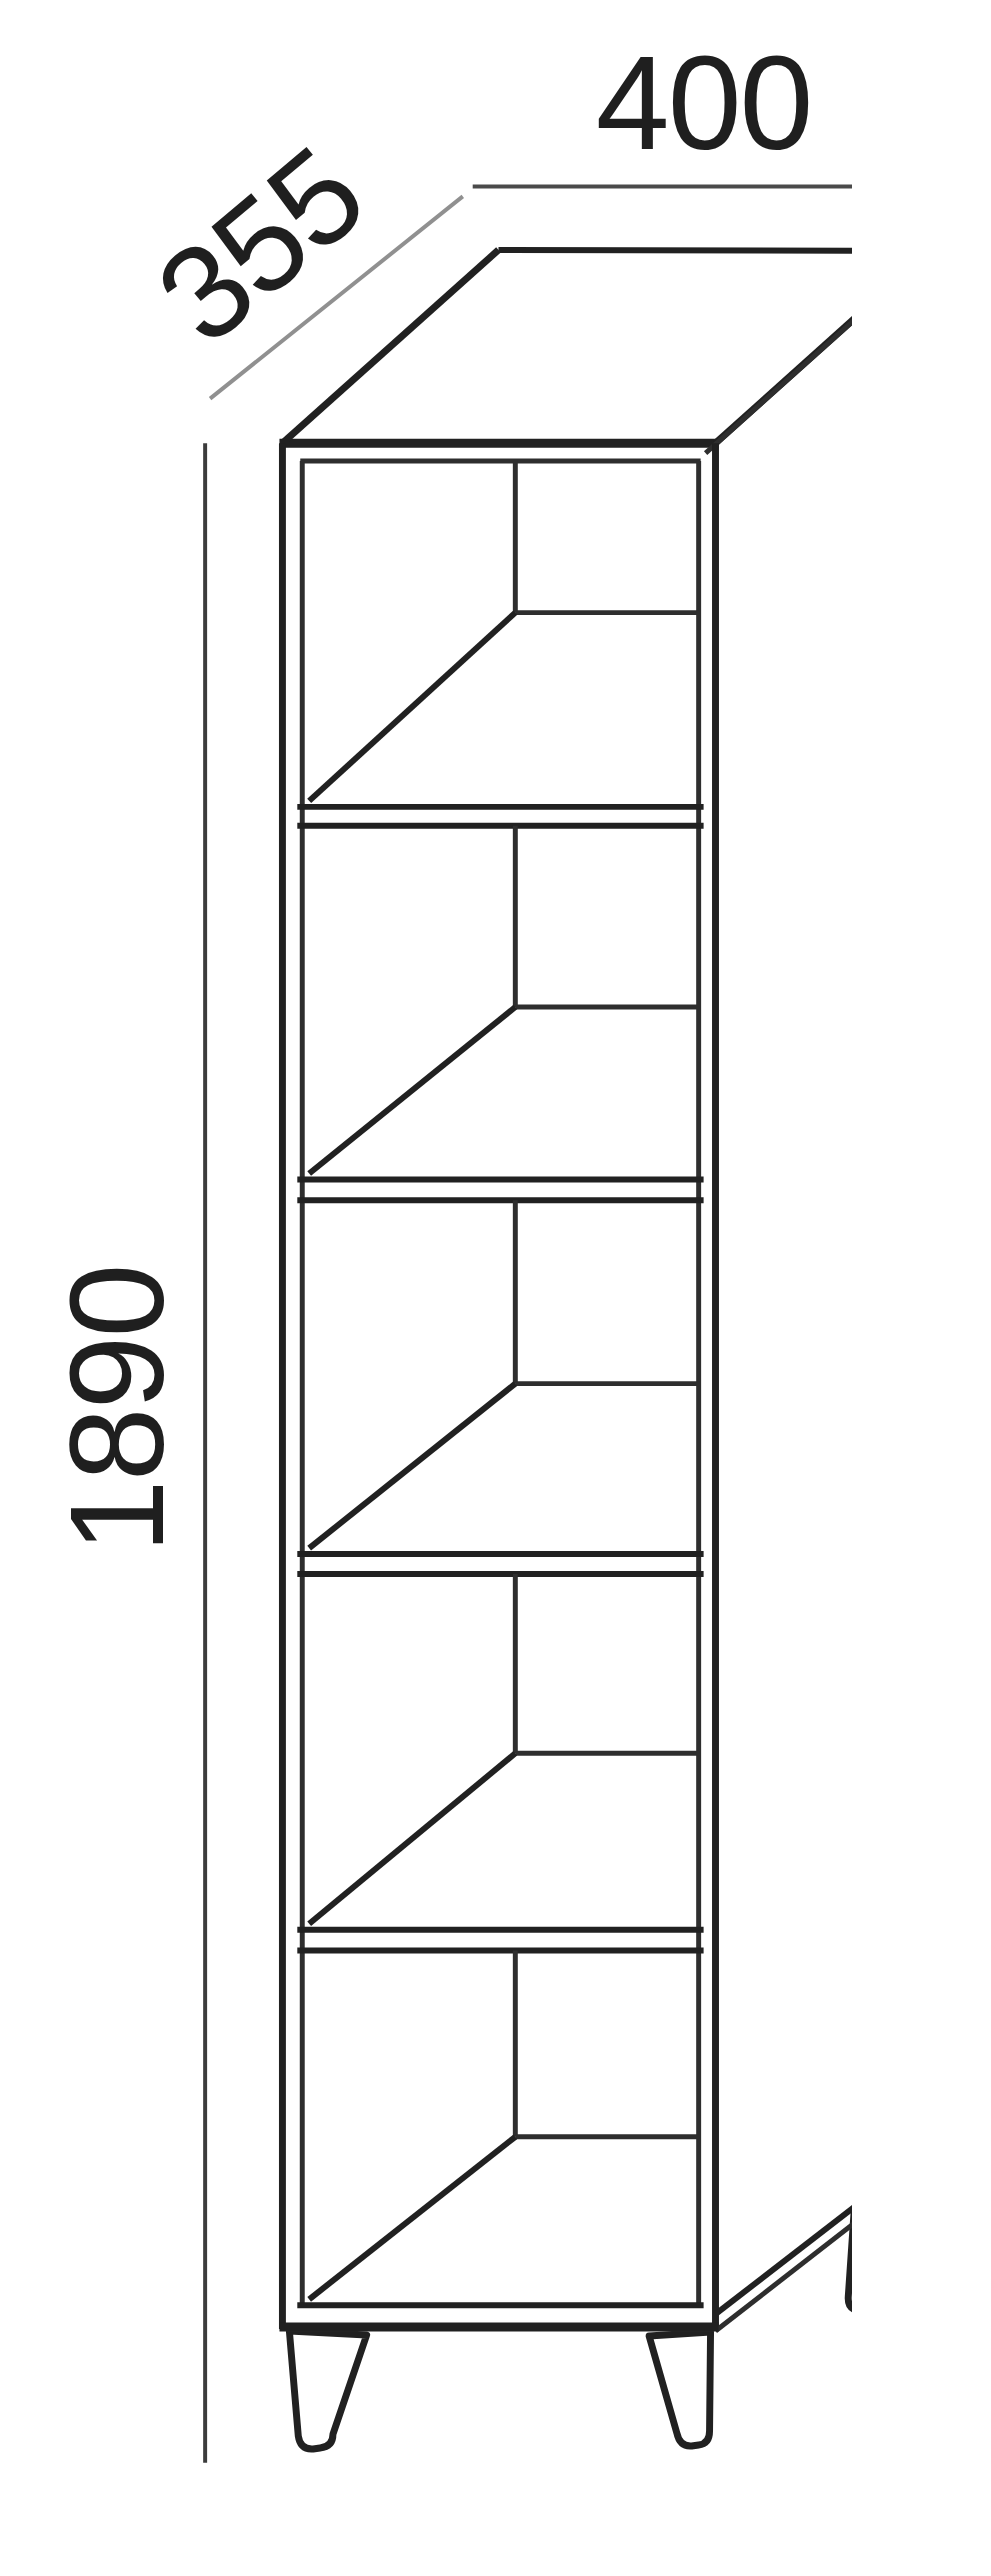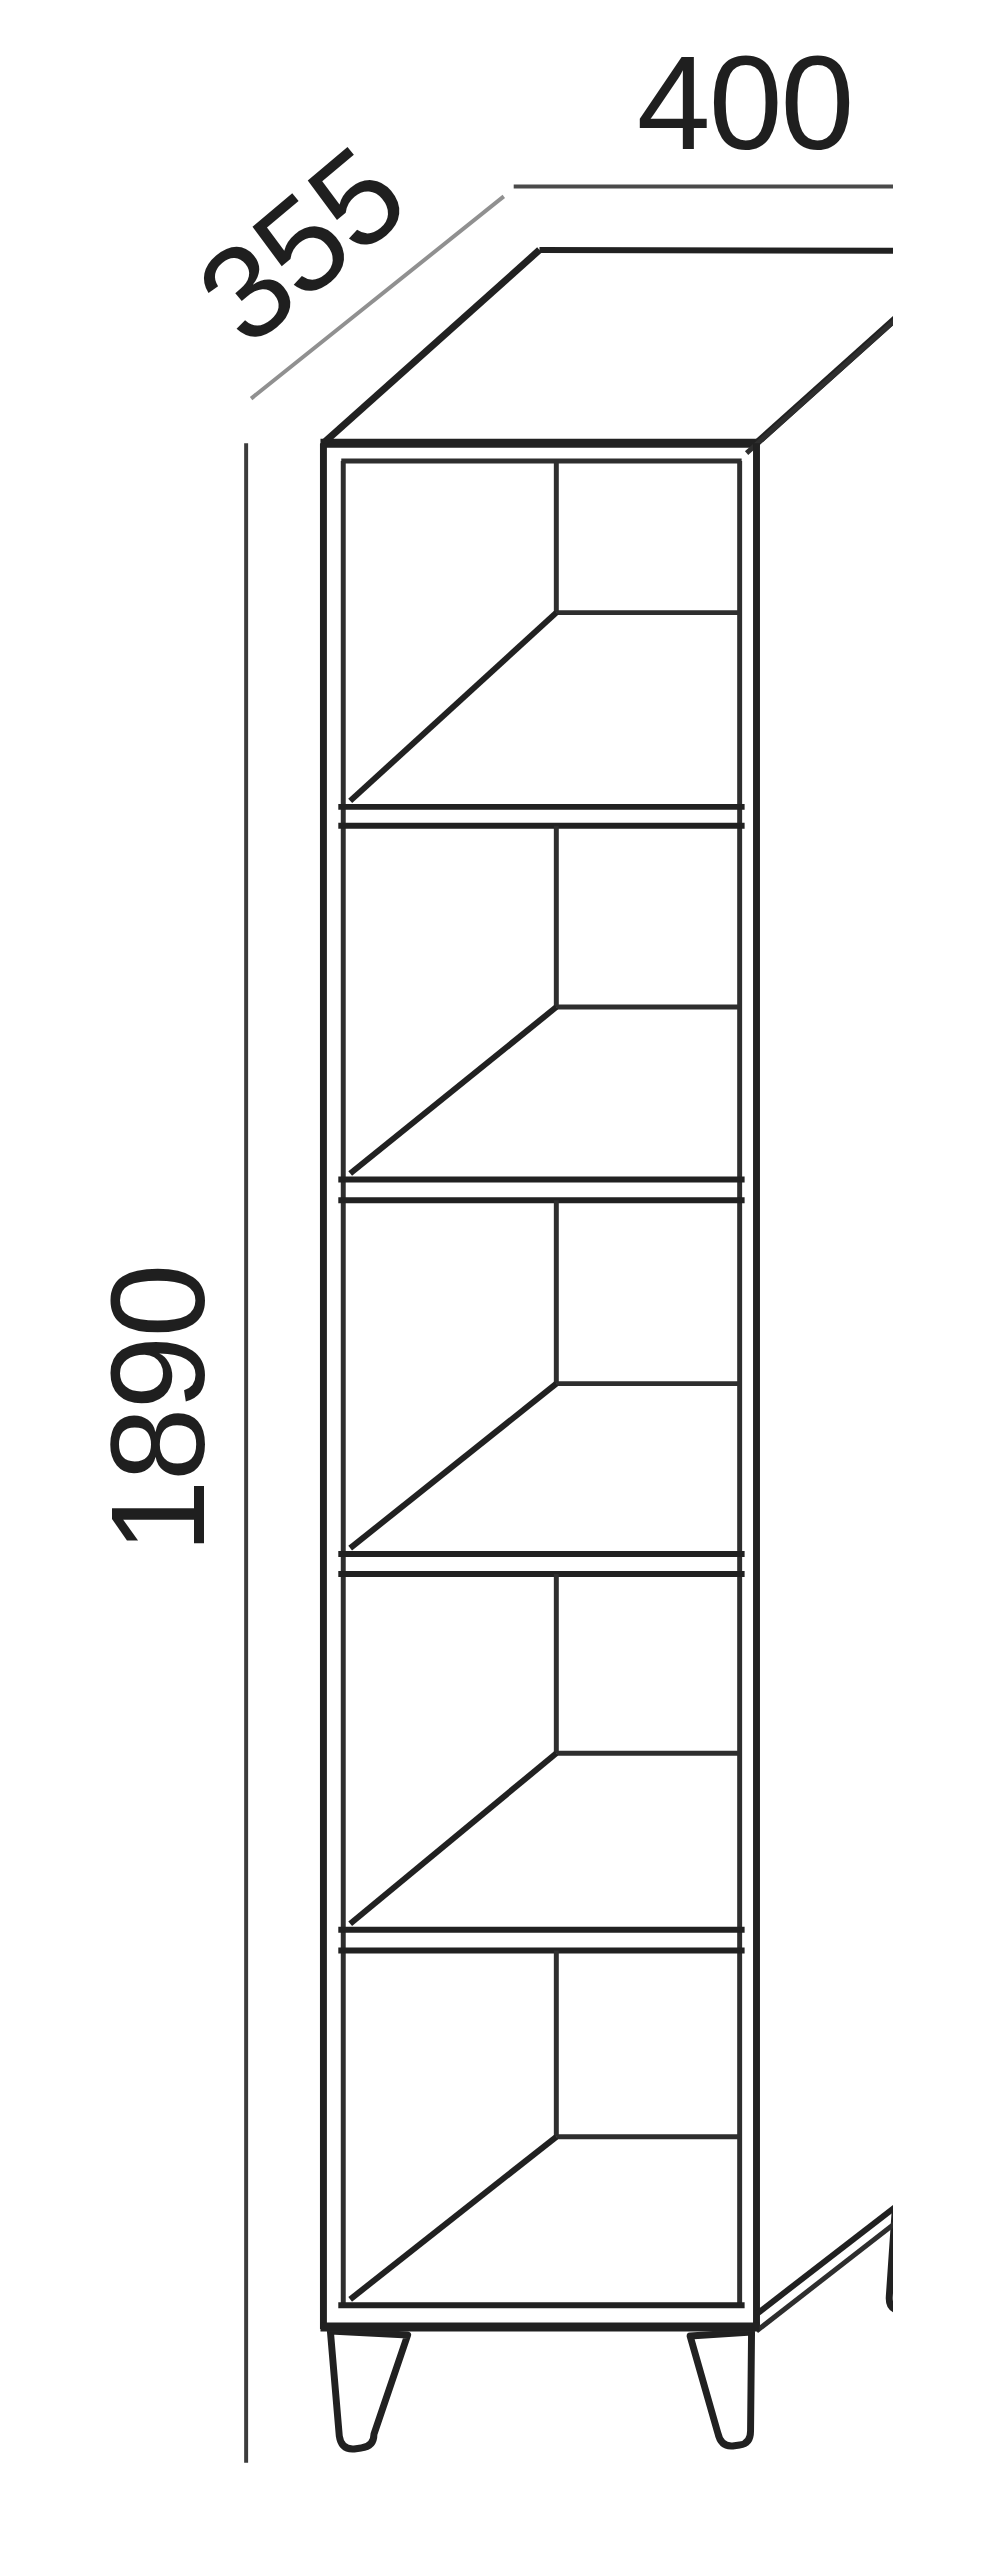--- a/index.html
+++ b/index.html
@@ -7,21 +7,20 @@
     padding: 0;
     background: #ffffff;
   }
   .canvas {
     position: relative;
     width: 852px;
     height: 2576px;
     background: #ffffff;
     overflow: hidden;
     font-family: "Liberation Sans", sans-serif;
-    margin-left: 41px;
   }
   svg {
     display: block;
     width: 991px;
     height: 2576px;
   }
   .dim-label {
     font-family: "Liberation Sans", sans-serif;
     font-size: 134px;
     fill: #1f1f1f;

